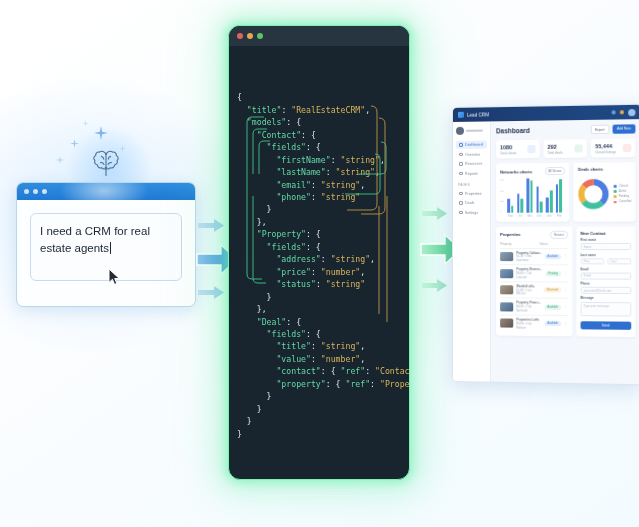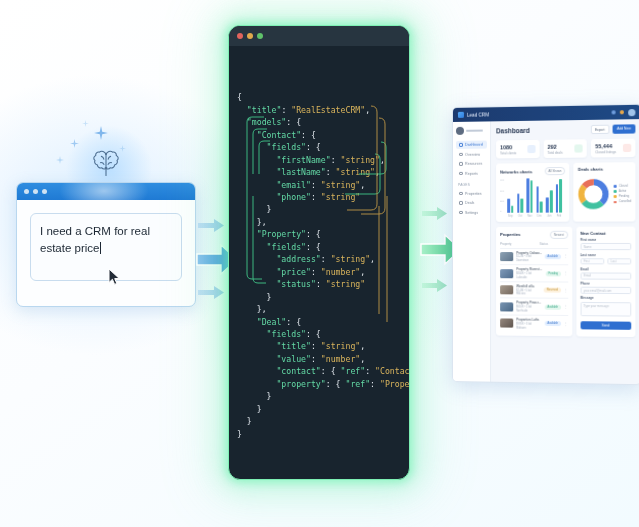--- a/index.html
+++ b/index.html
@@ -254,21 +254,21 @@
   </div>
 
   <div class="win">
     <div class="win-bar">
       <div class="sheen"></div>
       <span class="wdot"></span>
       <span class="wdot"></span>
       <span class="wdot"></span>
     </div>
     <div class="win-body">
-      <div class="prompt-box"><span>I need a CRM for real estate price</span><span class="caret"></span></div>
+      <div class="prompt-box"><span>I need a CRM for real estate agents</span><span class="caret"></span></div>
     </div>
   </div>
 </div>
 
 <svg class="cursor-arrow" width="13" height="18" viewBox="0 0 13 18">
   <path d="M1 1 L1 14.5 L4.4 11.3 L6.6 16.4 L8.8 15.4 L6.7 10.6 L11.2 10.4 Z" fill="#222b36" stroke="#ffffff" stroke-width="1"></path>
 </svg>
 
 <svg class="arrows" id="arrows-left" width="50" height="90" viewBox="0 0 50 90">
   <defs>

